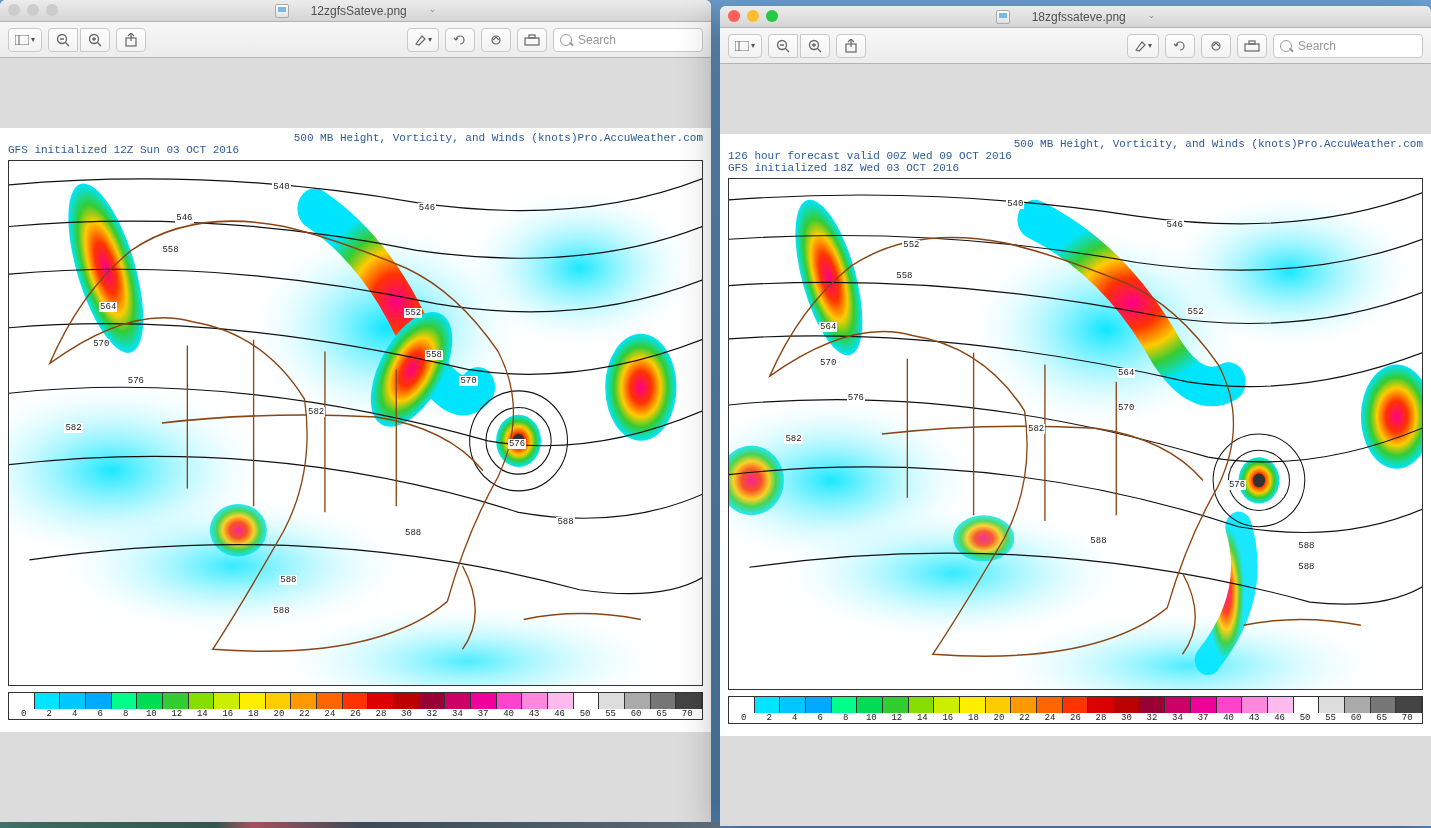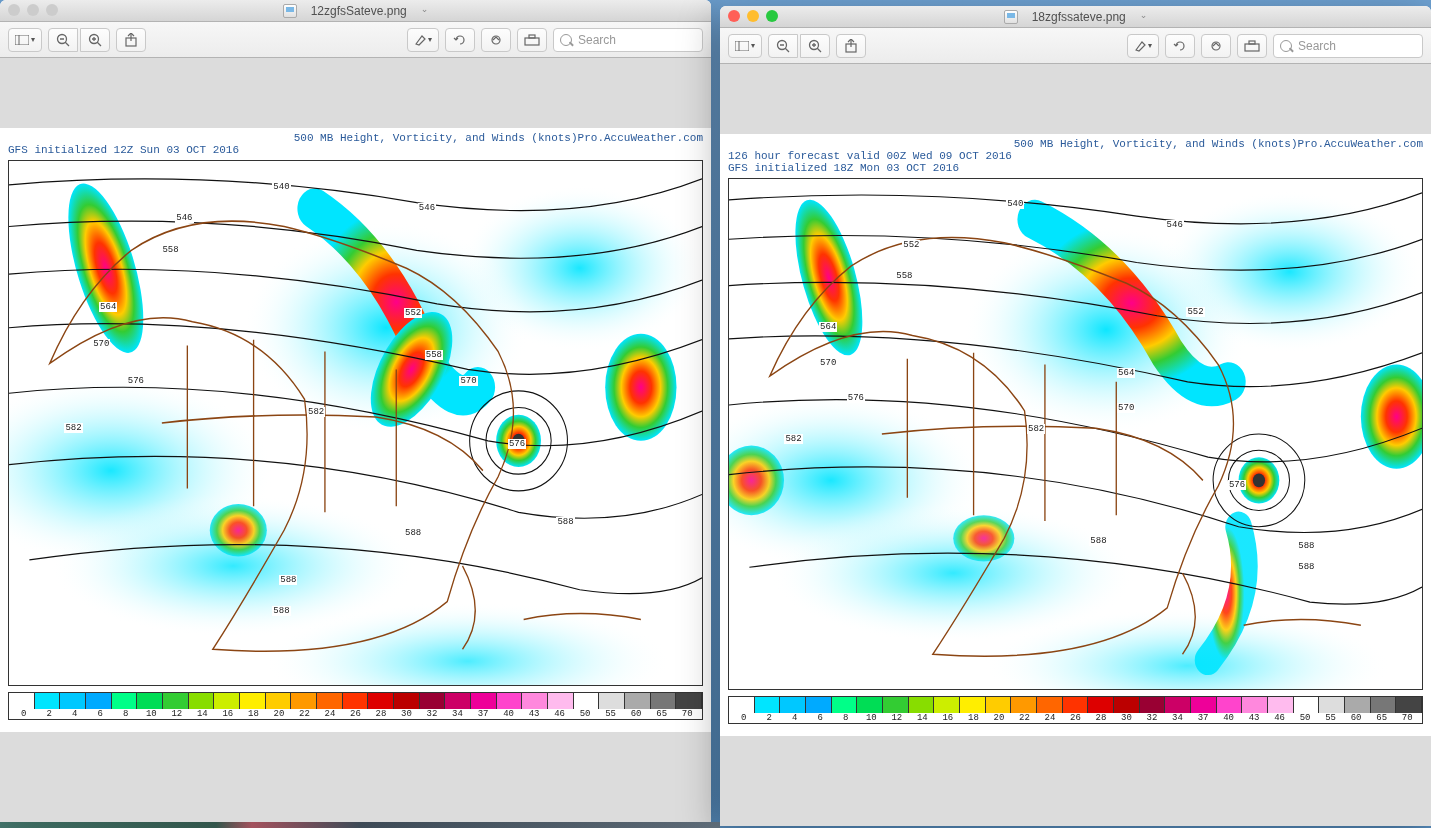--- a/index.html
+++ b/index.html
@@ -6,21 +6,21 @@
 body{background:linear-gradient(180deg,#6fa3d4 0%,#5a92c5 100%);font-family:-apple-system,"Helvetica Neue",Arial,sans-serif;width:1431px;height:828px;overflow:hidden;position:relative}
 .desktop{width:100%;height:100%;position:relative}
 .window{position:absolute;background:#fff;border-radius:6px 6px 0 0;box-shadow:0 10px 40px rgba(0,0,0,.35);overflow:hidden;display:flex;flex-direction:column}
 .w-left{left:0;top:0;width:711px;height:822px}
 .w-right{left:720;top:6px;width:711px;height:820px}
 .titlebar{height:22px;background:linear-gradient(#ececec,#d5d5d5);border-bottom:1px solid #b3b3b3;display:flex;align-items:center;justify-content:center;position:relative;font-size:12px;color:#505050}
 .traffic{position:absolute;left:8px;top:4px;display:flex;gap:7px}
 .tl{width:12px;height:12px;border-radius:50%}
 .tl-close{background:#ff5f57}.tl-min{background:#ffbd2e}.tl-max{background:#28c940}
 .tl-dim{background:#ccc}
-.titlewrap{display:flex;align-items:flex-start;gap:14px}
+.titlewrap{display:flex;align-items:flex-start;gap:22px}
 .pngico{width:14px;height:14px;background:linear-gradient(#fff,#e0e0e0);border:1px solid #aaa;border-radius:2px;position:relative}
 .pngico::after{content:"";position:absolute;top:2px;left:2px;right:2px;height:5px;background:#7ab8e6}
 .chev{font-size:9px;color:#888}
 .toolbar{height:36px;background:linear-gradient(#f7f7f7,#ececec);border-bottom:1px solid #b3b3b3;display:flex;align-items:center;padding:0 8px;gap:6px}
 .tbtn{height:24px;min-width:30px;border:1px solid #c9c9c9;background:linear-gradient(#fdfdfd,#f2f2f2);border-radius:4px;display:flex;align-items:center;justify-content:center;color:#555;font-size:12px;cursor:pointer;padding:0 6px}
 .tgroup{display:flex;gap:2px}
 .tgroup .tbtn{border-radius:0}
 .tgroup .tbtn:first-child{border-radius:4px 0 0 4px}
 .tgroup .tbtn:last-child{border-radius:0 4px 4px 0}
 .spacer{flex:1}
@@ -340,21 +340,21 @@
         </div>
   </div>
   <div class="content">
     <div class="topgap"></div>
     <div class="imgarea">
       <div class="meta-row">
             <span class="meta-line">500 MB Height, Vorticity, and Winds (knots)</span>
             <span class="meta-line">Pro.AccuWeather.com</span>
           </div>
       <div class="meta-line">126 hour forecast valid 00Z Wed 09 OCT 2016</div>
-      <div class="meta-line">GFS initialized 18Z Mon 03 OCT 2016</div>
+      <div class="meta-line">GFS initialized 18Z Wed 03 OCT 2016</div>
       <div class="maparea">
         <svg class="mapvec" viewBox="0 0 680 440" preserveAspectRatio="none">
           <defs>
             <radialGradient id="h1">
                   <stop offset="0%" stop-color="#ff0088"></stop>
                   <stop offset="30%" stop-color="#ff3300"></stop>
                   <stop offset="55%" stop-color="#ffcc00"></stop>
                   <stop offset="75%" stop-color="#33cc33"></stop>
                   <stop offset="100%" stop-color="#00e5ff"></stop>
                 </radialGradient>

